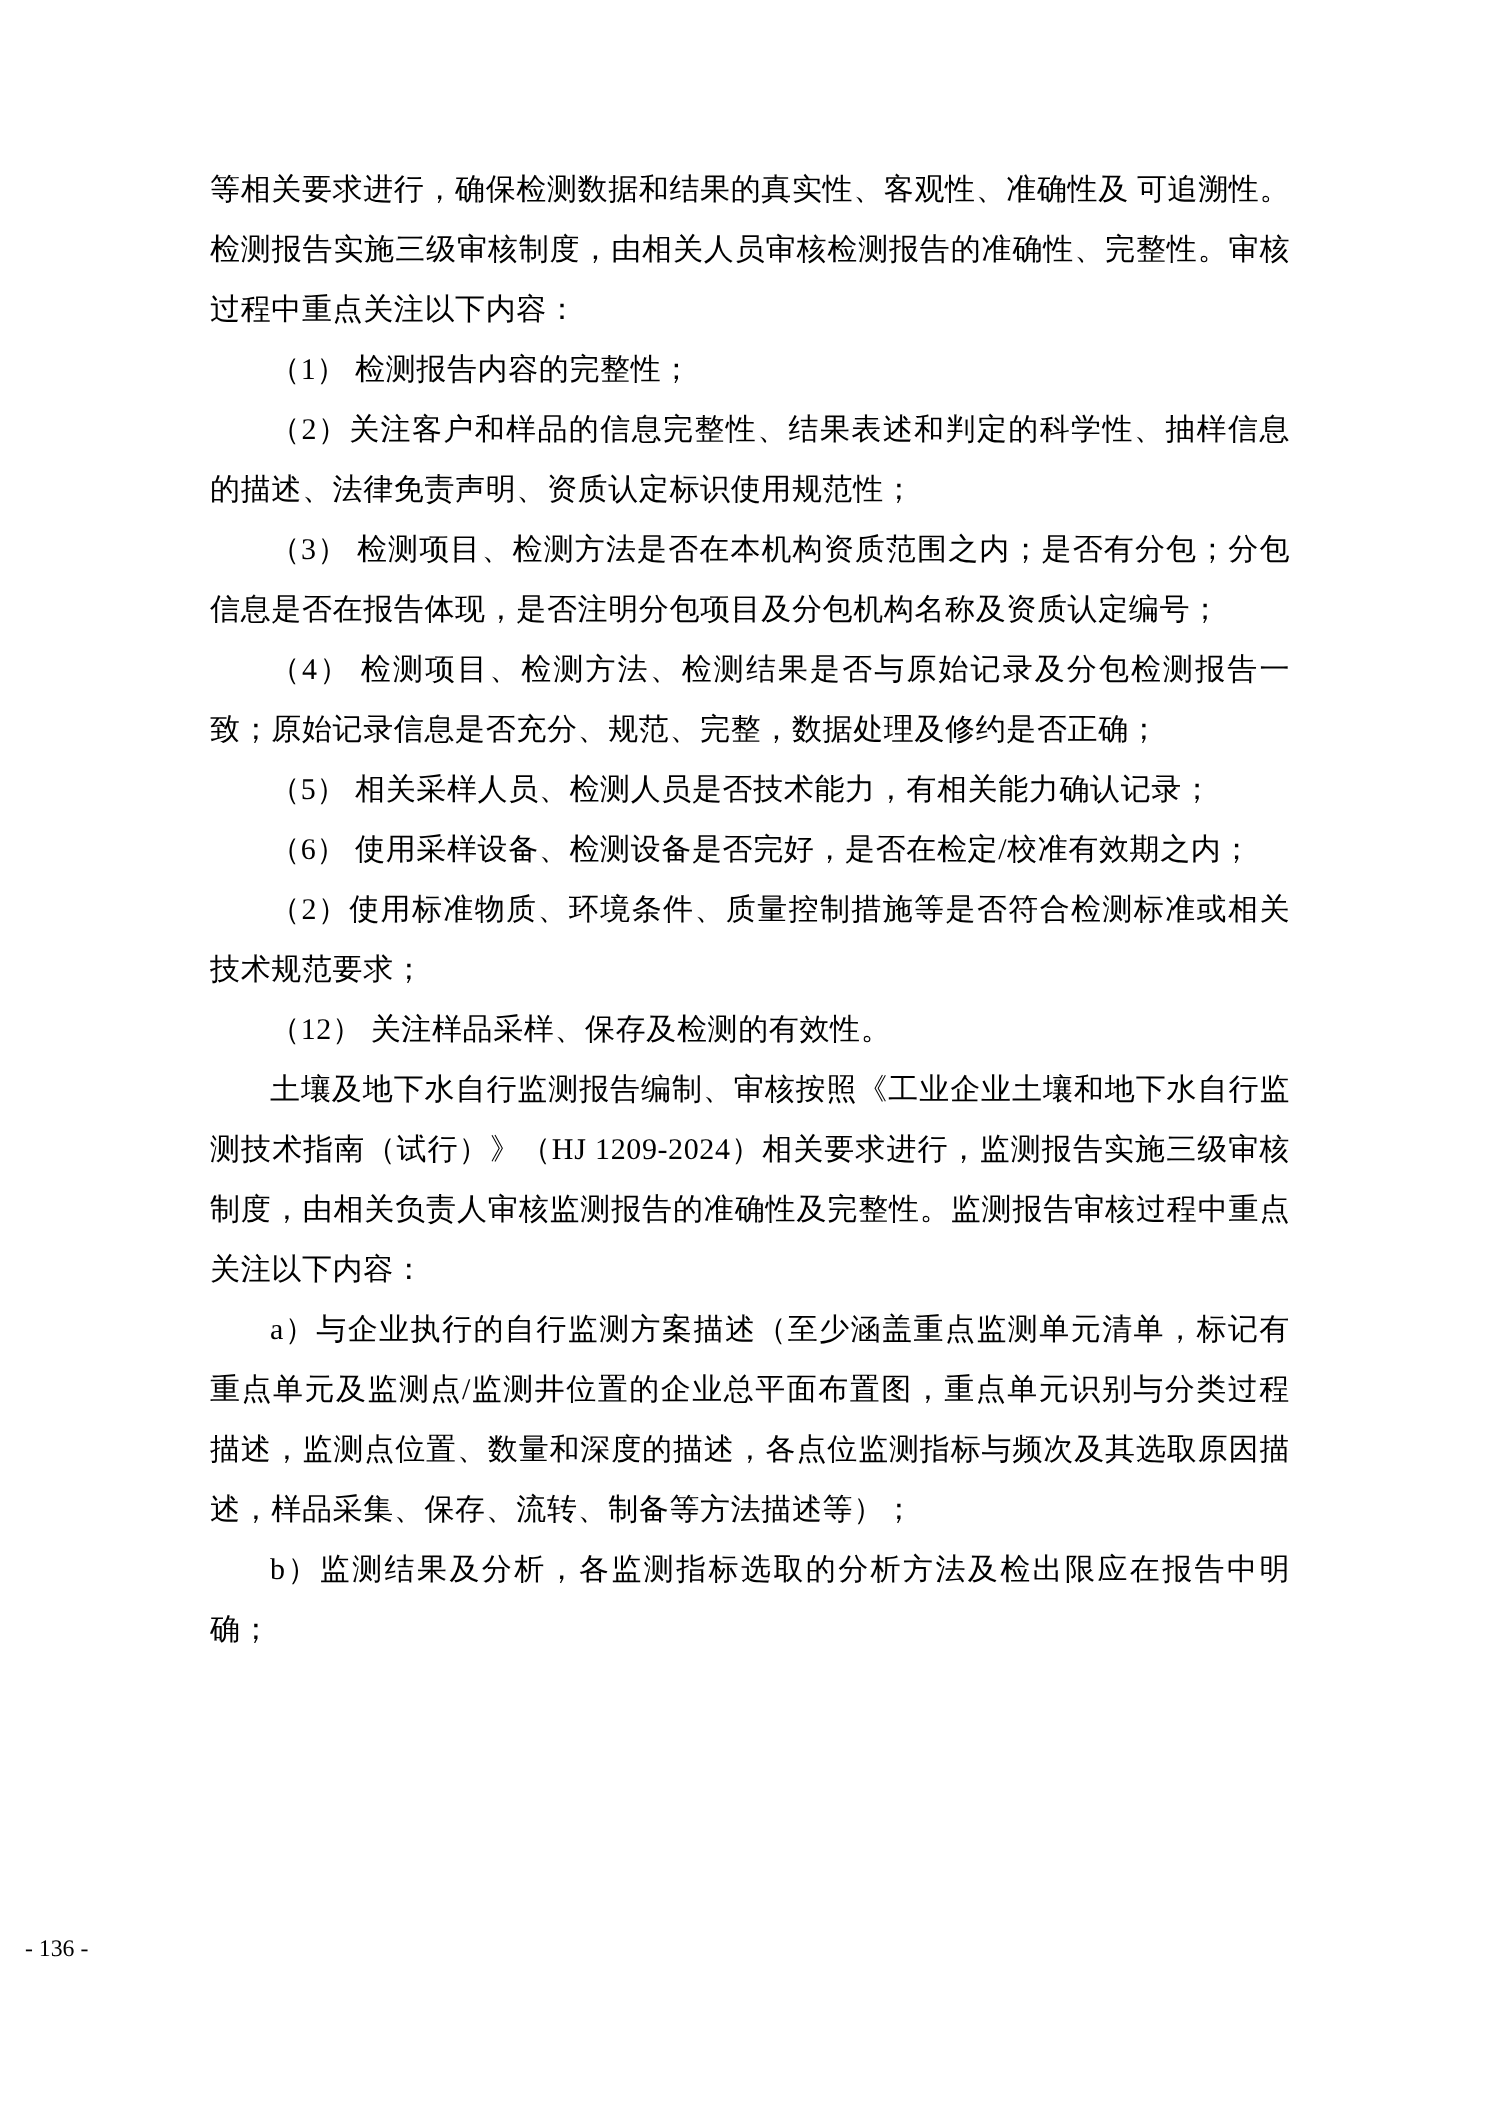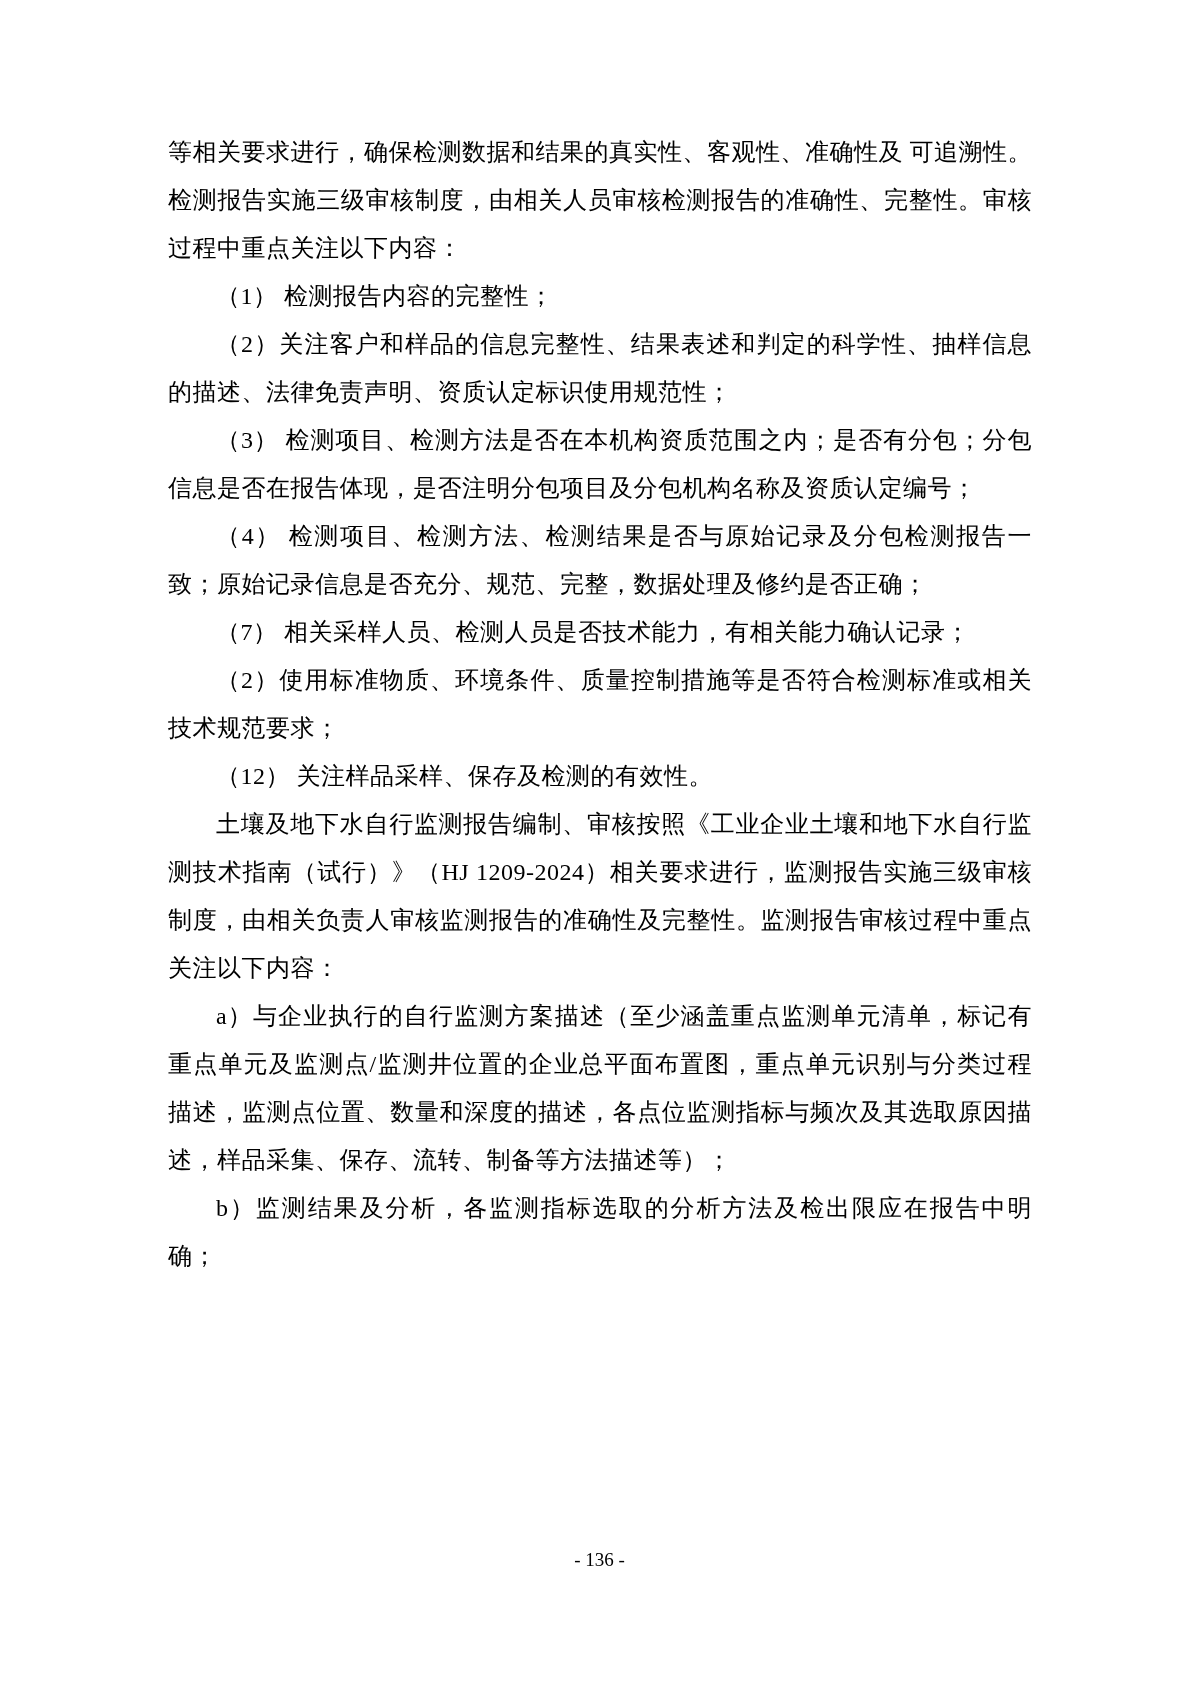--- a/index.html
+++ b/index.html
@@ -33,37 +33,38 @@
     color: #000000;
   }
   .para.indent {
     text-indent: 48px;
   }
   .page-footer {
     position: absolute;
     left: 0;
     right: 0;
     top: 1546px;
-    text-align: center;
     font-size: 19px;
     line-height: 28px;
     color: #000000;
+    padding-left: 20px;
   }
 </style>
 </head>
 <body>
 
 <div class="page">
   <div class="text-content">
     <p class="para">等相关要求进行，确保检测数据和结果的真实性、客观性、准确性及 可追溯性。检测报告实施三级审核制度，由相关人员审核检测报告的准确性、完整性。审核过程中重点关注以下内容：</p>
     <p class="para indent">（1） 检测报告内容的完整性；</p>
     <p class="para indent">（2）关注客户和样品的信息完整性、结果表述和判定的科学性、抽样信息 的描述、法律免责声明、资质认定标识使用规范性；</p>
     <p class="para indent">（3） 检测项目、检测方法是否在本机构资质范围之内；是否有分包；分包信息是否在报告体现，是否注明分包项目及分包机构名称及资质认定编号；</p>
     <p class="para indent">（4） 检测项目、检测方法、检测结果是否与原始记录及分包检测报告一致；原始记录信息是否充分、规范、完整，数据处理及修约是否正确；</p>
-    <p class="para indent">（7） 相关采样人员、检测人员是否技术能力，有相关能力确认记录；</p>
+    <p class="para indent">（5） 相关采样人员、检测人员是否技术能力，有相关能力确认记录；</p>
+    <p class="para indent">（6） 使用采样设备、检测设备是否完好，是否在检定/校准有效期之内；</p>
     <p class="para indent">（2）使用标准物质、环境条件、质量控制措施等是否符合检测标准或相关 技术规范要求；</p>
     <p class="para indent">（12） 关注样品采样、保存及检测的有效性。</p>
     <p class="para indent">土壤及地下水自行监测报告编制、审核按照《工业企业土壤和地下水自行监测技术指南（试行）》（HJ 1209-2024）相关要求进行，监测报告实施三级审核制度，由相关负责人审核监测报告的准确性及完整性。监测报告审核过程中重点关注以下内容：</p>
     <p class="para indent">a）与企业执行的自行监测方案描述（至少涵盖重点监测单元清单，标记有重点单元及监测点/监测井位置的企业总平面布置图，重点单元识别与分类过程描述，监测点位置、数量和深度的描述，各点位监测指标与频次及其选取原因描述，样品采集、保存、流转、制备等方法描述等）；</p>
     <p class="para indent">b）监测结果及分析，各监测指标选取的分析方法及检出限应在报告中明确；</p>
   </div>
   <div class="page-footer">- 136 -</div>
 </div>
 
 </body></html>

